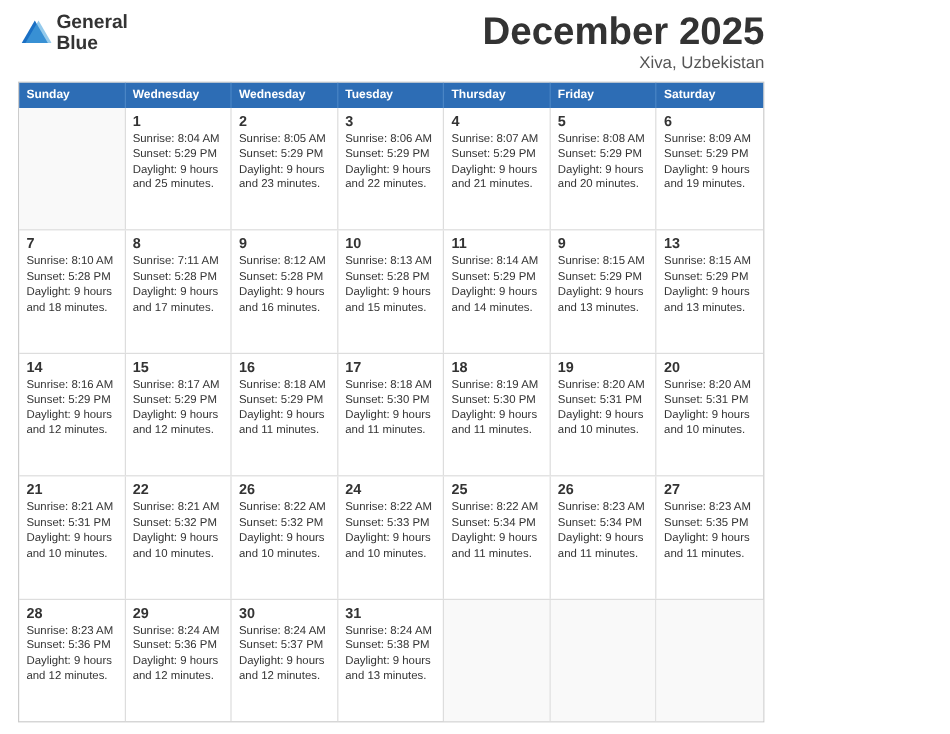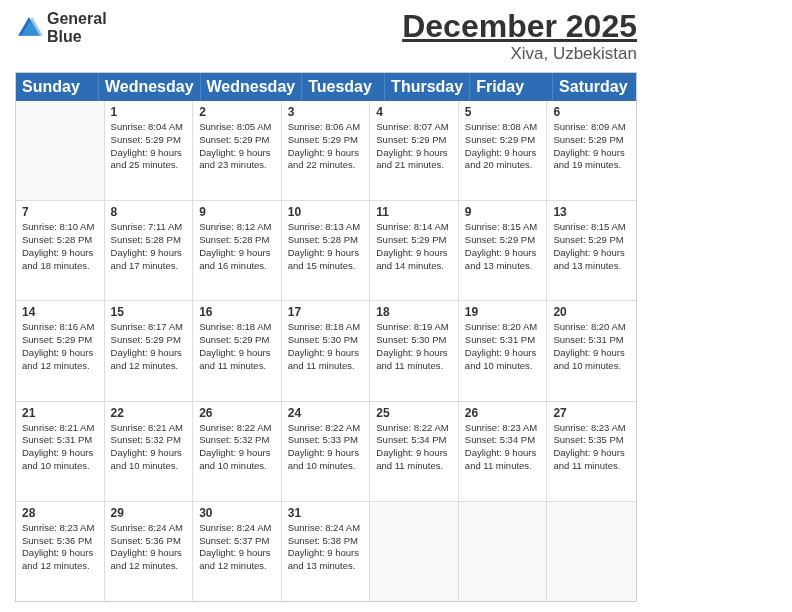--- a/index.html
+++ b/index.html
@@ -40,42 +40,41 @@
       height: 28px;
     }
     .title-block {
       text-align: right;
     }
     .month-title {
       font-size: 32px;
       font-weight: bold;
       color: #333;
       line-height: 1;
-      text-decoration: underline;
     }
     .location {
-      font-size: 17px;
+      font-size: 14px;
       color: #555;
       margin-top: 2px;
     }
     .calendar {
       flex: 1;
       display: flex;
       flex-direction: column;
       border: 1px solid #ccc;
     }
     .cal-header {
       display: grid;
       grid-template-columns: repeat(7, 1fr);
       background: #2d6db5;
     }
     .cal-header-cell {
       color: white;
       font-weight: bold;
-      font-size: 16px;
+      font-size: 10px;
       padding: 5px 6px;
       text-align: left;
       border-right: 1px solid #4a85c5;
     }
     .cal-header-cell:last-child { border-right: none; }
     .cal-body {
       display: flex;
       flex-direction: column;
       flex: 1;
     }

